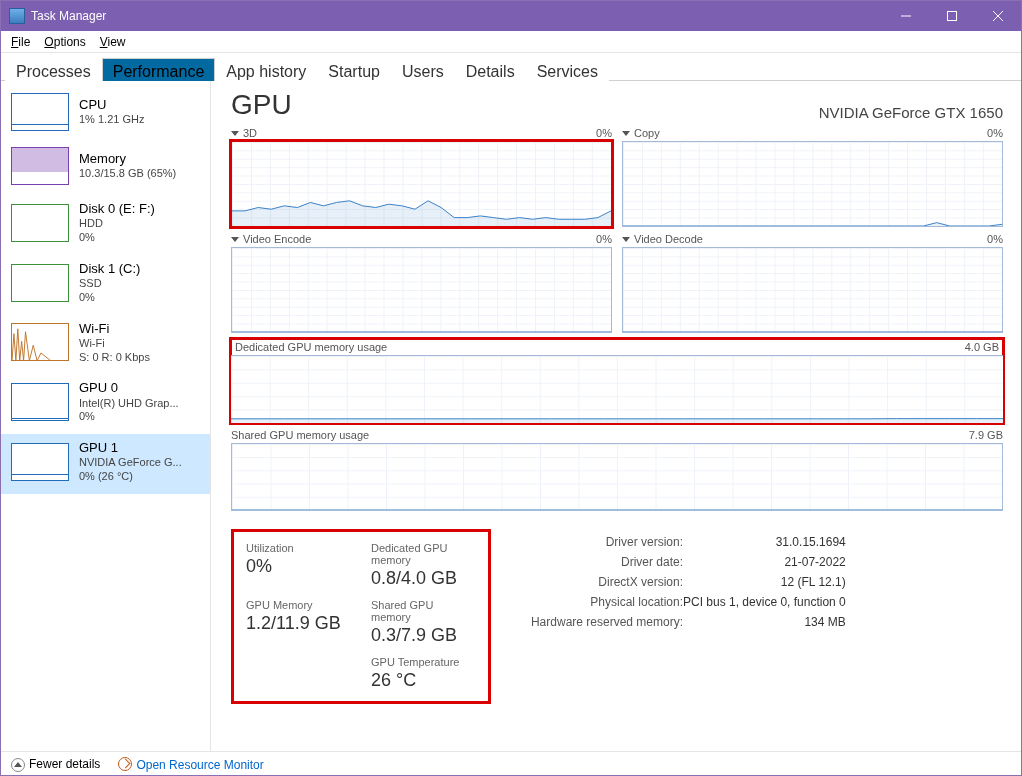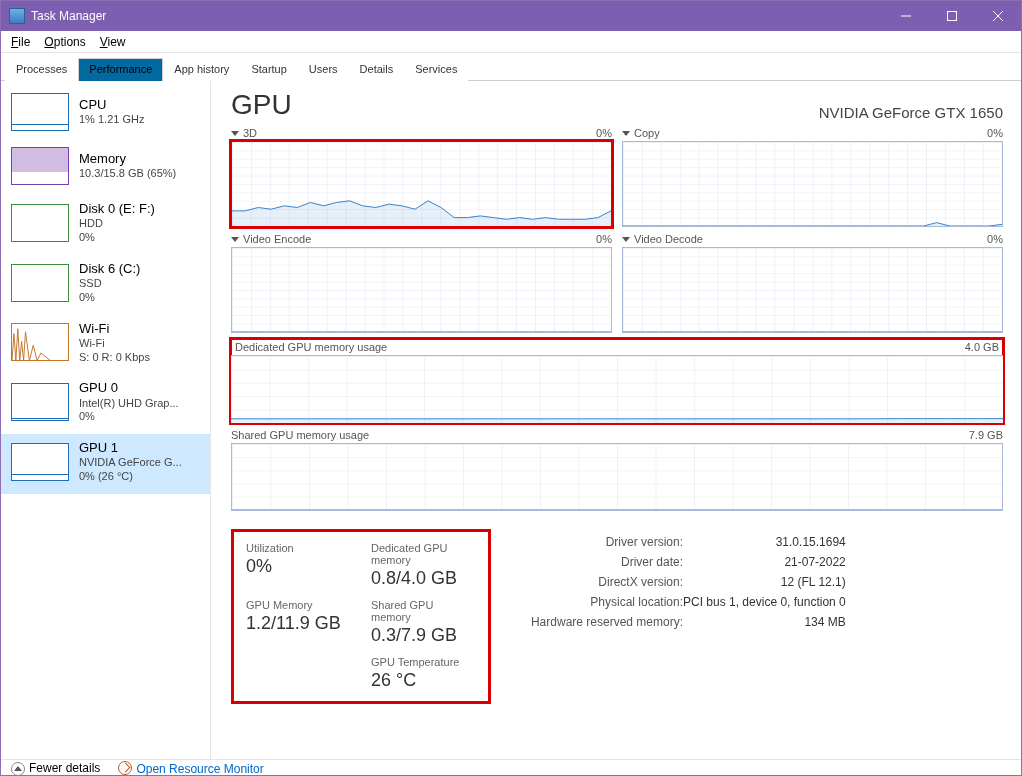--- a/index.html
+++ b/index.html
@@ -8,21 +8,21 @@
   .titlebar { height: 30px; background: #7c5fb0; color: #fff; display: flex; align-items: center; padding: 0 0 0 8px; }
   .titlebar .icon { width: 16px; height: 16px; margin-right: 6px; background: linear-gradient(#6eb0e6,#3c7fc0); border: 1px solid #2a5f99; display:inline-block; }
   .titlebar .title { flex: 1; font-size: 12px; }
   .titlebar .wbtns { display: flex; }
   .titlebar .wbtn { width: 46px; height: 30px; display: flex; align-items: center; justify-content: center; color: #fff; }
 
   .menubar { height: 22px; display: flex; align-items: center; gap: 14px; padding: 0 10px; border-bottom: 1px solid #e5e5e5; }
   .menubar .menuitem { font-size: 12px; }
   .menubar .menuitem::first-letter { text-decoration: underline; }
 
-  .tabbar { height: 28px; display: flex; border-bottom: 1px solid #d0d0d0; background: #fff; padding: 4px 4px 0 4px; gap: 0; font-size: 11px; }
+  .tabbar { height: 28px; display: flex; border-bottom: 1px solid #d0d0d0; background: #fff; padding: 4px 4px 0 4px; gap: 0; font-size: 16px; }
   .tab { padding: 4px 10px 3px; border: 1px solid transparent; border-bottom: none; position: relative; top: 1px; background: #fff;}
   .tab.active { border-color: #cfcfcf; background: #0369a1; }
   .tab:not(.active) { color: #333; }
 
   .body { flex: 1; display: flex; overflow: hidden; }
 
   
   .sidebar { width: 210px; border-right: 1px solid #e5e5e5; padding: 6px 0; overflow-y: auto; }
   .side-item { display: flex; align-items: center; gap: 10px; padding: 6px 10px 10px 10px; position: relative; }
   .side-item.selected { background: #cde8ff; }
@@ -62,21 +62,21 @@
   .mem-chart .grid { background-size: 100% 20%, 5% 100%; }
 
   .statsrow { display:flex; gap: 22px; margin-top: 18px; align-items:flex-start; }
   .statblock { border: 3px solid #d80000; padding: 10px 12px; display:grid; grid-template-columns: 1fr 1fr; column-gap: 20px; row-gap: 10px; width: 260px; }
   .statcell .lbl { font-size: 11px; color: #666; }
   .statcell .val { font-size: 18px; color: #333; margin-top: 2px; }
 
   .infotable { display:grid; grid-template-columns: 170px auto; row-gap: 6px; font-size: 12px; color: #333; padding-top: 6px; text-align: right; }
   .infotable .k { color: #555; }
 
-  .footer { height: 16px; border-top: 1px solid #e5e5e5; display:flex; align-items:center; gap: 18px; padding: 0 10px; font-size: 12px; }
+  .footer { height: 24px; border-top: 1px solid #e5e5e5; display:flex; align-items:center; gap: 18px; padding: 0 10px; font-size: 12px; }
   .footer .link { color: #0066cc; }
   .footer .circ { display:inline-block; width:14px; height:14px; border:1px solid #888; border-radius:50%; margin-right:4px; position:relative; top:2px; }
   .footer .chev-up { display:inline-block; width:0;height:0;border-left:4px solid transparent;border-right:4px solid transparent;border-bottom:5px solid #555; margin-right:4px; }
   .footer .rm-icon { display:inline-block; width:14px; height:14px; border:1px solid #c05c1a; border-radius:50%; margin-right:4px; position:relative; top:2px; }
   .footer .rm-icon::after { content:""; position:absolute; left:3px; top:2px; width:6px; height:6px; border:1px solid #c05c1a; border-left:none; border-bottom:none; transform:rotate(45deg); }
 
 </style>
 </head>
 <body>
 
@@ -144,21 +144,21 @@
         <div class="side-thumb disk"></div>
         <div class="side-text">
           <span class="name">Disk 0 (E: F:)</span>
           <span class="sub">HDD</span>
           <span class="sub">0%</span>
         </div>
       </div>
       <div class="side-item">
         <div class="side-thumb disk"></div>
         <div class="side-text">
-          <span class="name">Disk 6 (C:)</span>
+          <span class="name">Disk 1 (C:)</span>
           <span class="sub">SSD</span>
           <span class="sub">0%</span>
         </div>
       </div>
       <div class="side-item">
         <div class="side-thumb wifi">
           <svg viewBox="0 0 58 38" preserveAspectRatio="none">
               <polyline points="0,38 2,10 4,38 6,5 8,38 10,18 12,38 14,8 18,38 22,22 26,38 30,30 40,38 58,38" fill="none" stroke="#c0762a" stroke-width="1"></polyline>
             </svg>
         </div>

